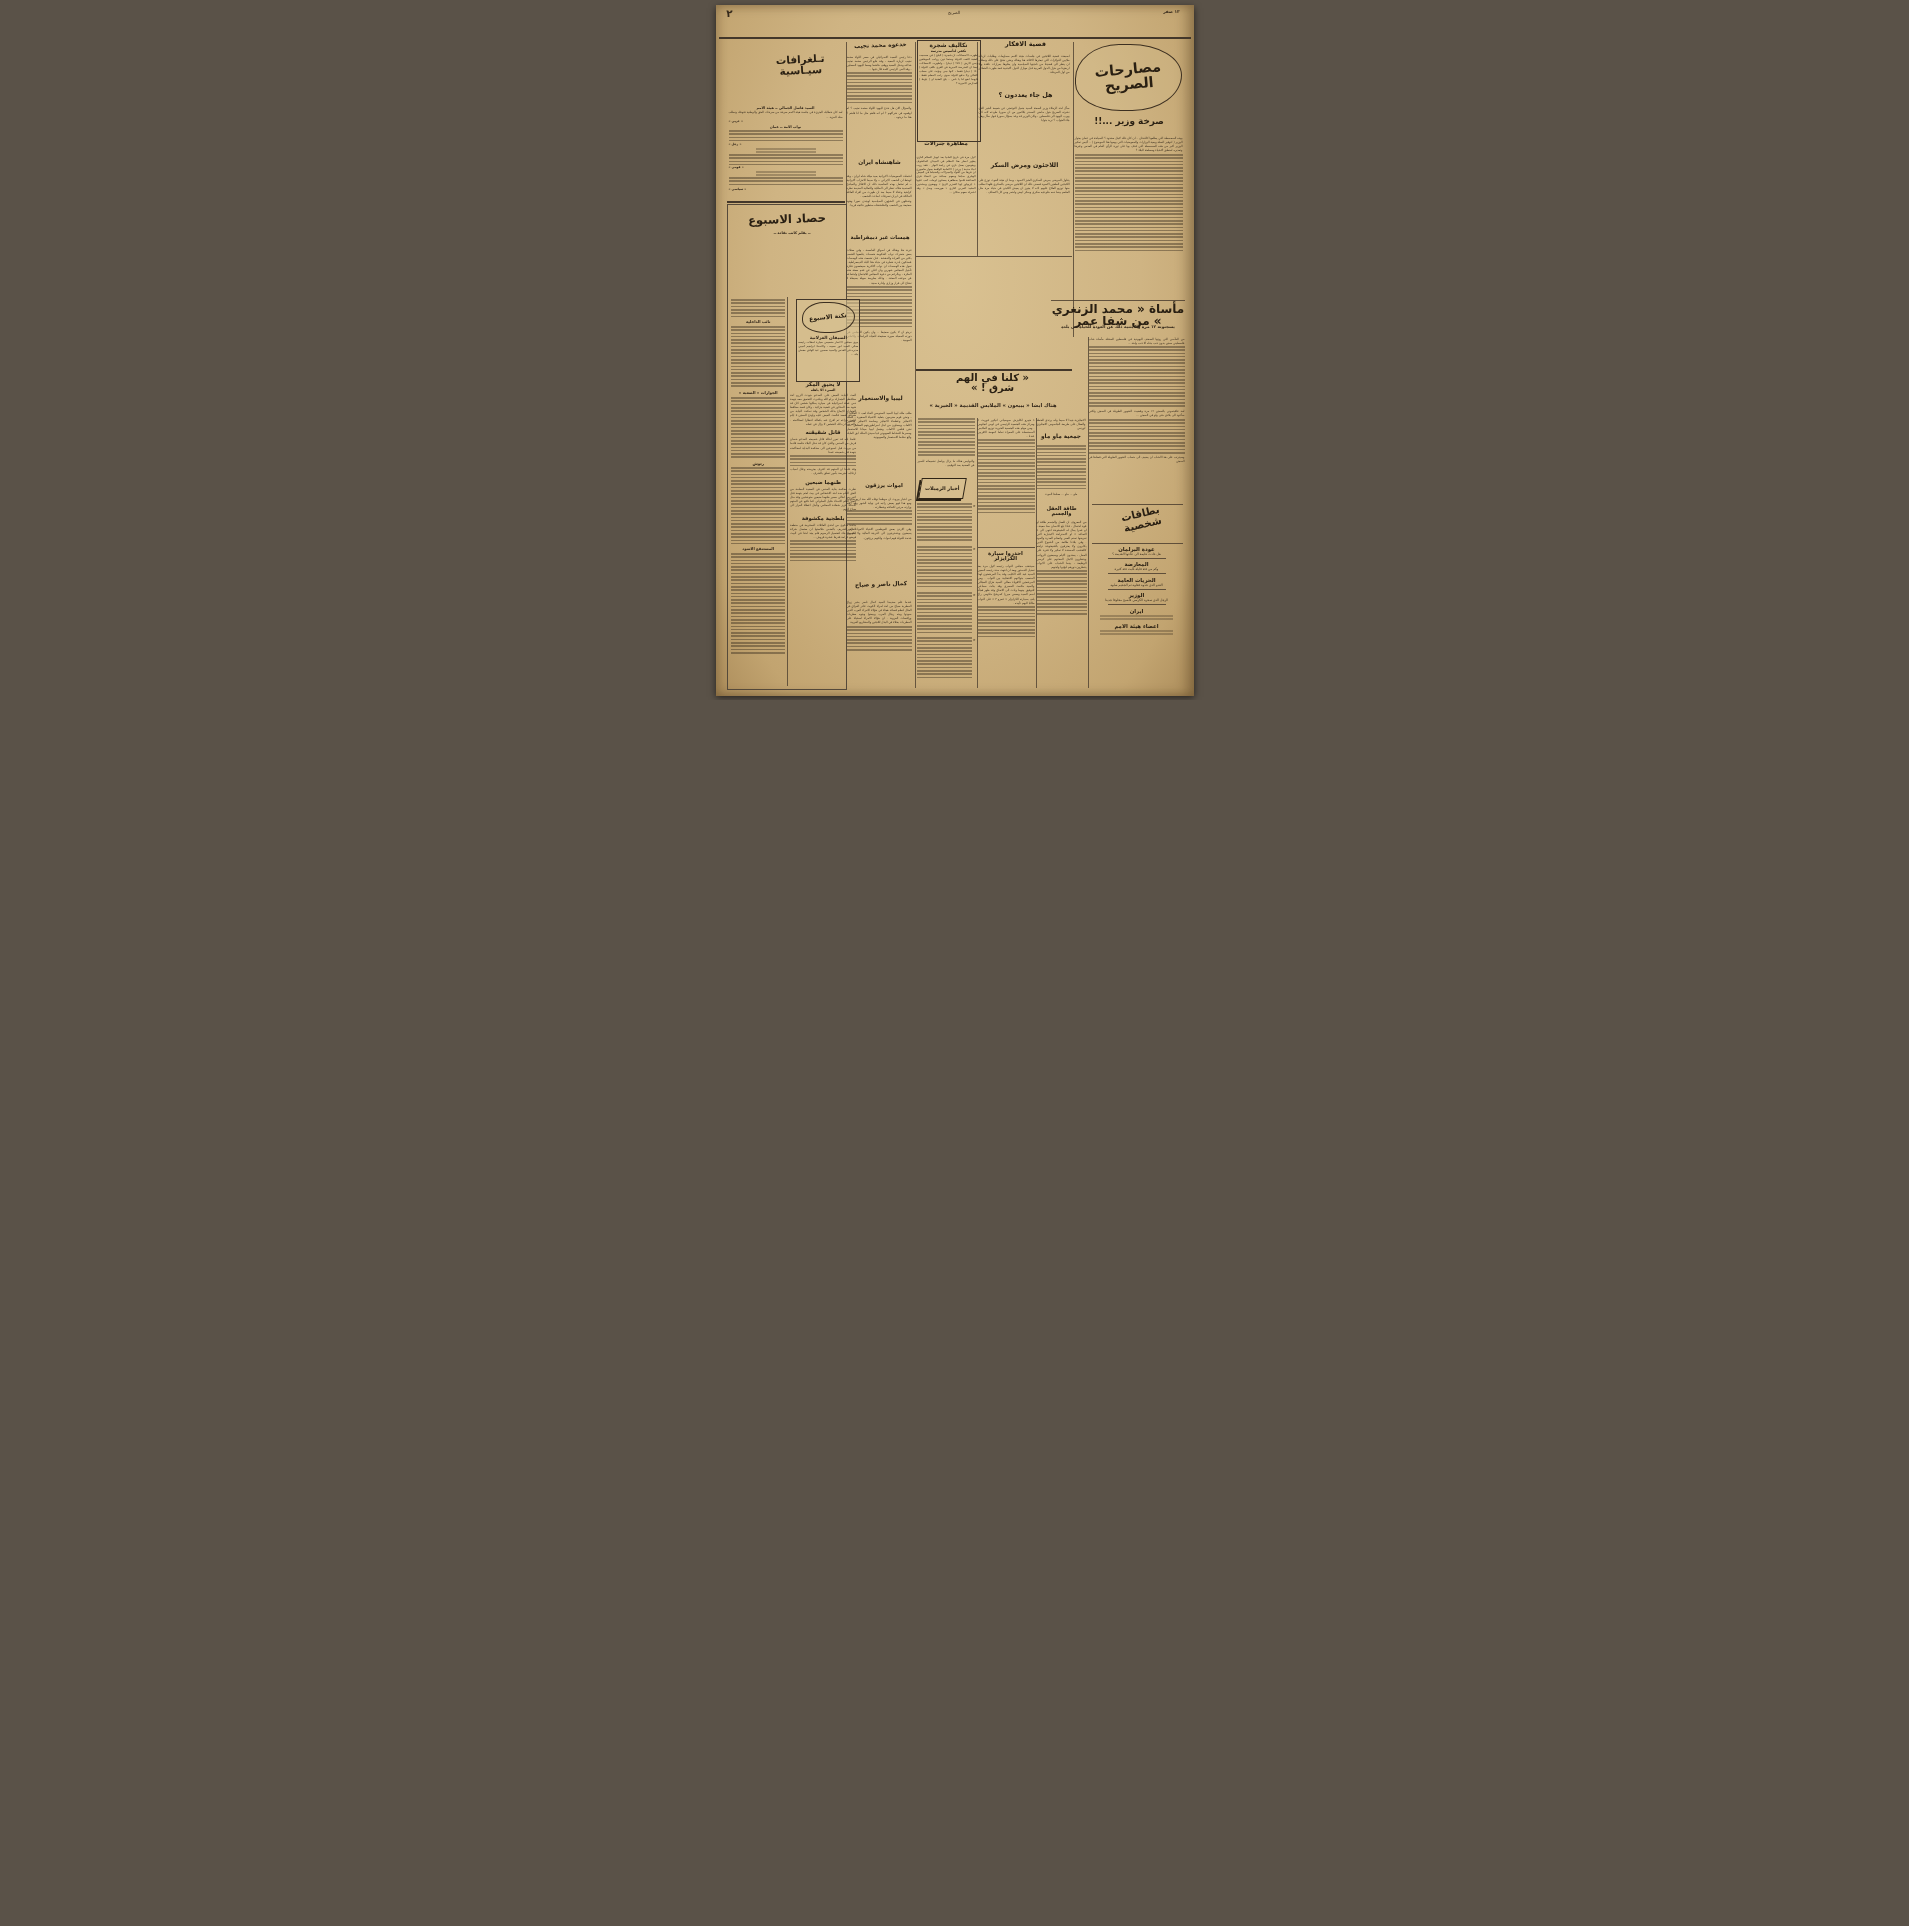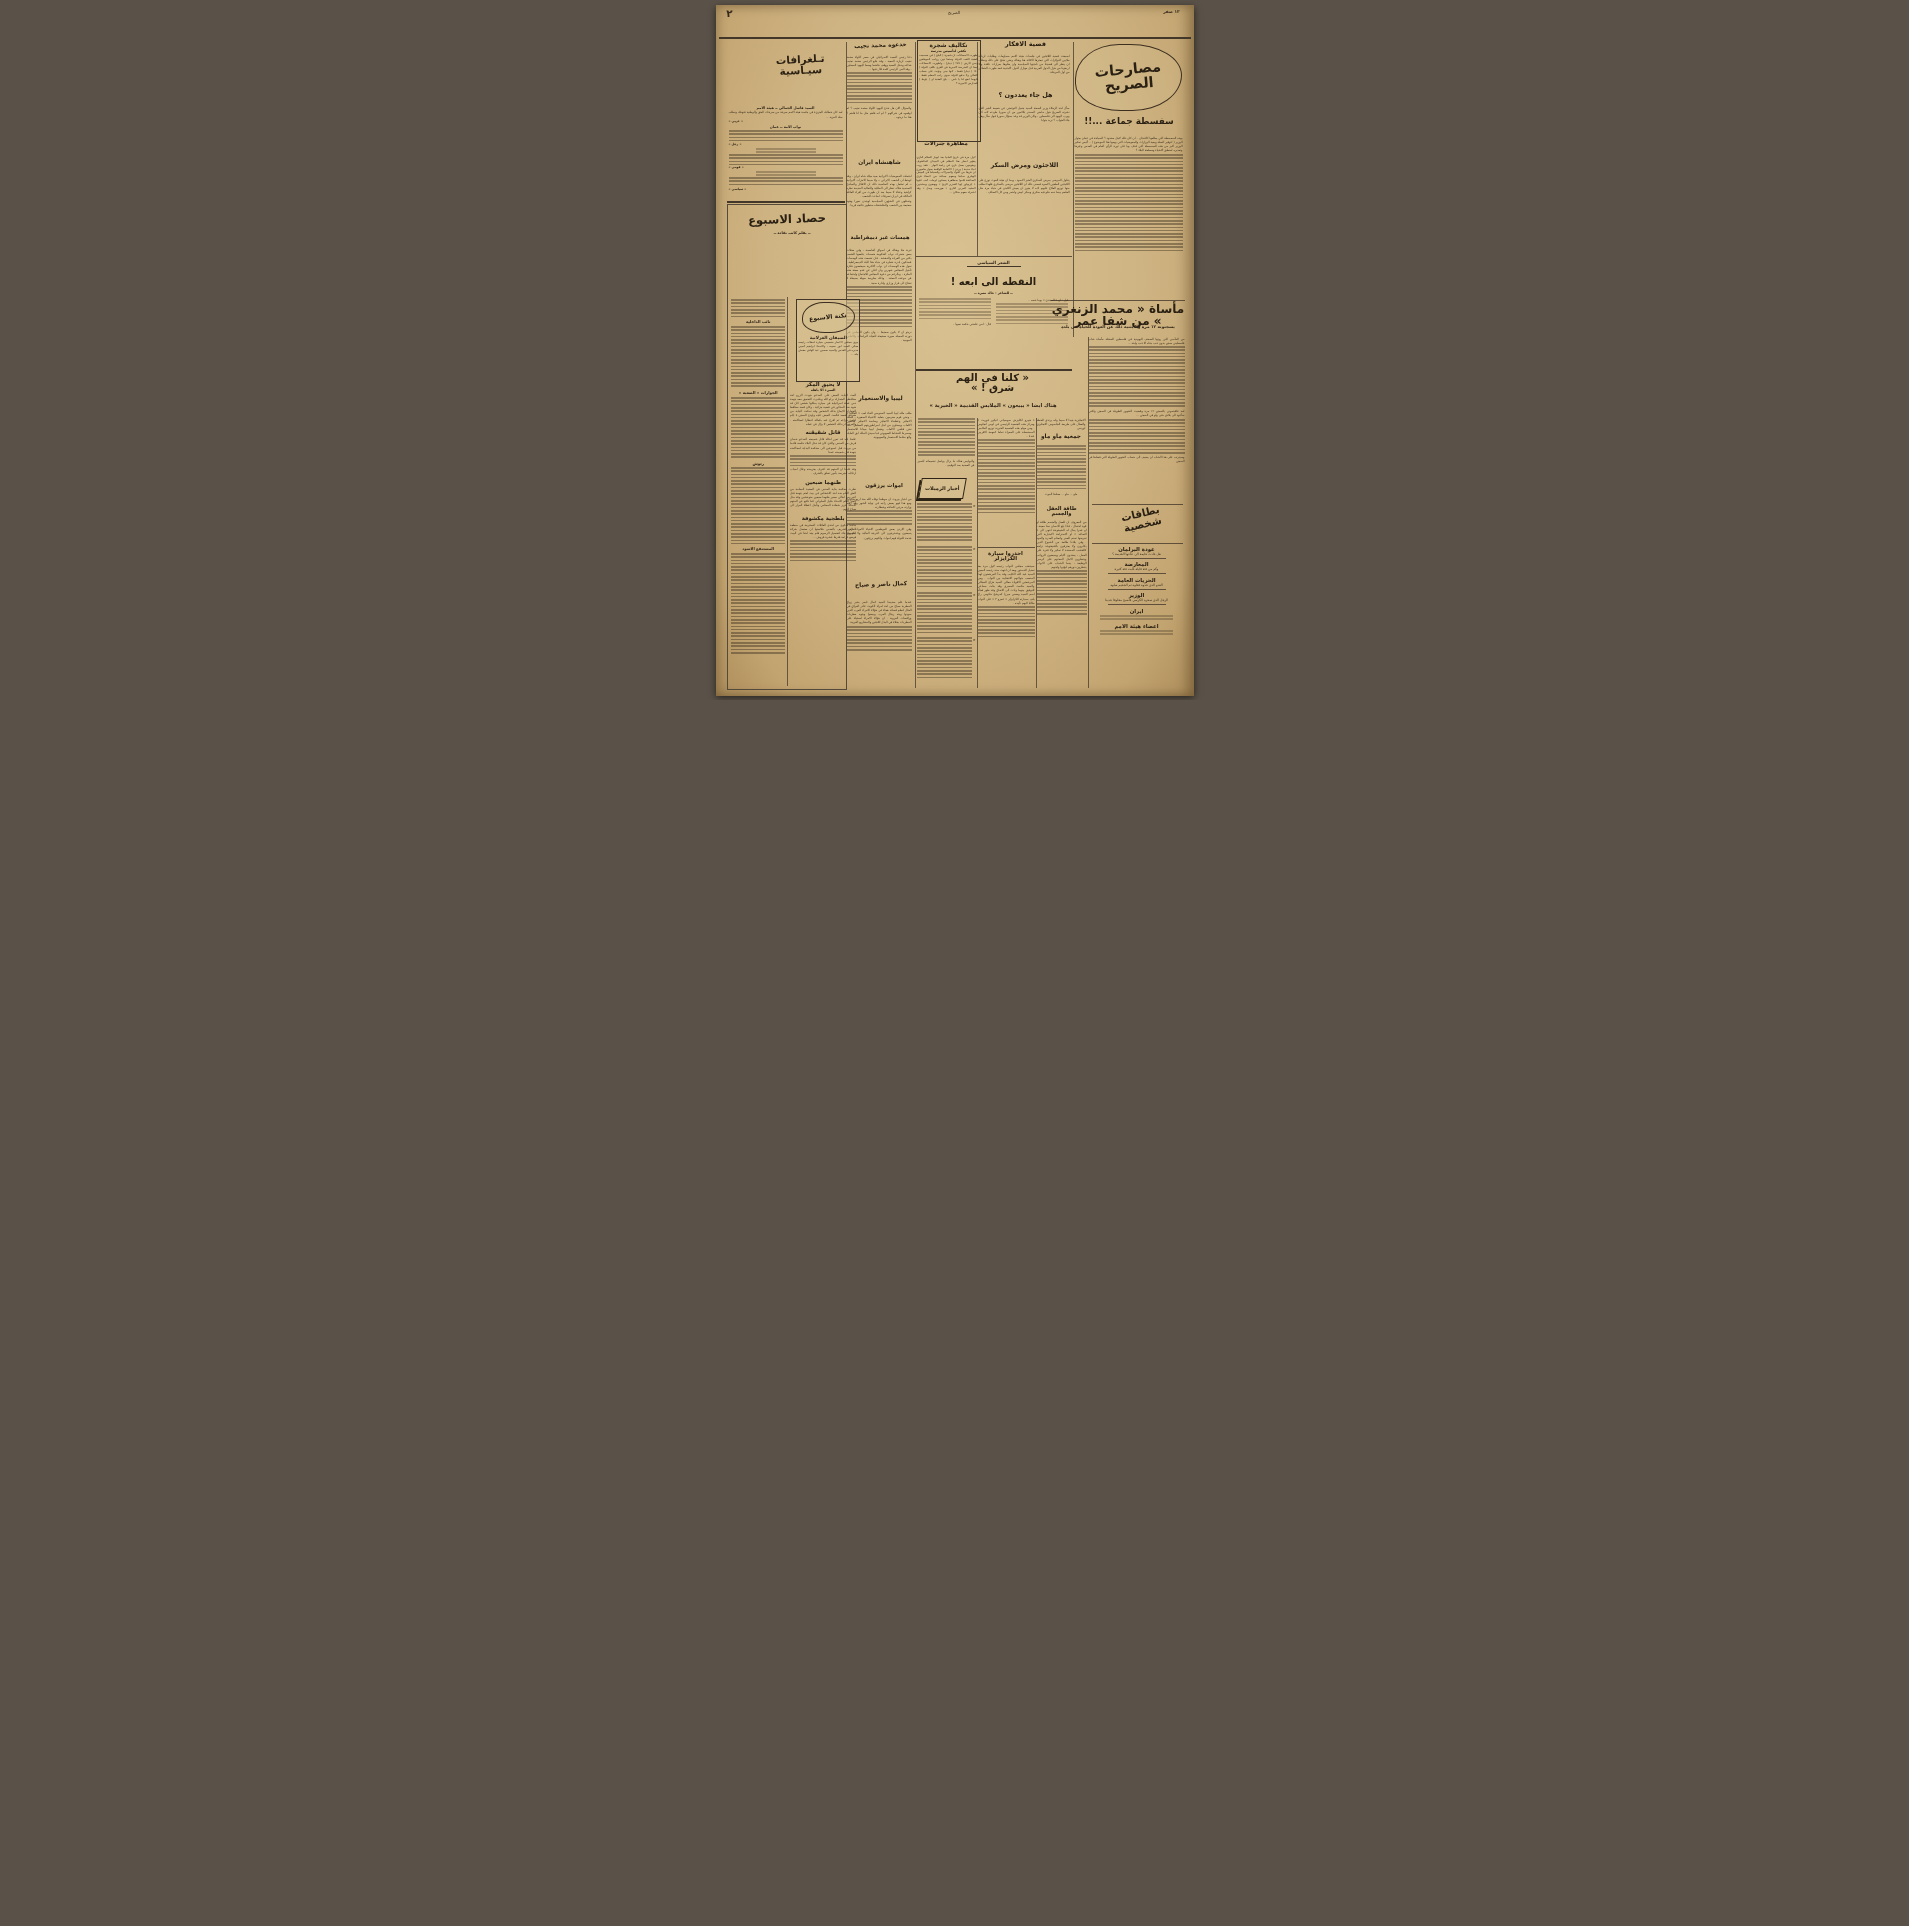--- a/index.html
+++ b/index.html
@@ -41,21 +41,21 @@
   <div class="abs vr" style="left:199px;top:37px;height:646px"></div>
   <div class="abs vr" style="left:261px;top:37px;height:214px"></div>
   <div class="abs vr" style="left:261px;top:413px;height:270px"></div>
   <div class="abs vr" style="left:320px;top:413px;height:270px"></div>
   <div class="abs vr" style="left:357px;top:37px;height:295px"></div>
   <div class="abs vr" style="left:372px;top:332px;height:351px"></div>
 
   <div class="abs cloud" style="right:11.6px;top:39px;width:105px;height:65px">
     <div class="hl" style="font-size:14.3px;transform:rotate(-5deg)">مصارحات الصريح</div>
   </div>
-  <div class="abs hl" style="left:362px;top:112px;width:103px;font-size:8.9px">سفسطة جماعة ...!!</div>
+  <div class="abs hl" style="left:362px;top:112px;width:103px;font-size:8.9px">صرخة وزير ...!!</div>
   <div class="abs" style="left:359px;top:131px;width:108px;height:162px">
     <div class="lead">بهذه السفسطة التي يطلقها كالدخان .. ان كان ذلك لاجل محدود ؟ السياحة في عمان بجوار الوزير ( لتوفير الصلة وبقية الوزارات والمفوضيات التي يهمها هذا الموضوع ) .. أليس تفكير الوزير اكبر من هذه السفسطة التي قذف بها على ثورة الرأي العام في القدس وغيرها وتقديره لمنطق الاشياء ومصلحة البلاد ؟</div>
     <div class="sim" style="height:99px;margin-top:1.5px"></div>
   </div>
 
   <div class="abs hr" style="left:335px;top:295px;width:134px"></div>
   <div class="abs hl" style="left:336px;top:298px;width:133px;font-size:12px">مأساة « محمد الزنغري » من شفا عمر</div>
   <div class="abs sub" style="left:341px;top:319px;width:123px;font-size:4.2px">يسجنونه ١٢ مرة ولا يثنيه ذلك عن العودة للحياة في بلده</div>
   <div class="abs" style="left:373px;top:332px;width:96px;height:165px">
     <div class="lead">من المآسي التي روتها الصحف اليهودية في فلسطين المحتلة مأساة شاب فلسطيني سجن بدون ذنب جناه الا ذنب واحد ...</div>
@@ -103,35 +103,20 @@
   </div>
 
   <div class="abs hl" style="left:266px;top:36px;width:88px;font-size:6.5px">قضية الافكار</div>
   <div class="abs bt" style="left:263px;top:49px;width:91px;height:35px">اصبحت قضية اللاجئين في جلسات هيئة الامم مساومات وطلبات لزيادة ملايين الدولارات التي تبعثرها الاغاثة هنا وهناك ونحن نحتج على ذلك ونطلب ان ينظر الى قضيتنا من ناحيتها السياسية وان يحلوها بقرارات نافذة والا اريحونا من هزل الدول العربية قبل مهازل الدول الاجنبية فقد ظهرت الحقائق من اول المرحلة .</div>
   <div class="abs hl" style="left:266px;top:87px;width:88px;font-size:6.5px">هل جاء يعددون ؟</div>
   <div class="abs bt" style="left:263px;top:101px;width:91px;height:53px">سأل احد الزملاء وزير الصحة السيد جميل التوتنجي عن حقيقة الخبر الذي نشرته الصريح حول ماضي المستر بلاكمور من ان سوريا طردته لانه كان يهرب اليهود الى فلسطين ، وكان الوزير قد وعد بسؤال سوريا فهل سأل وهل جاء الجواب ؟ نريد جوابا</div>
   <div class="abs hl" style="left:263px;top:157px;width:92px;font-size:6.2px">اللاجئون ومرض السكر</div>
   <div class="abs bt" style="left:263px;top:173px;width:91px;height:76px">يتناول المرضى بمرض السكري الخبز الاسود ، وبما ان هيئة الغوث توزع على اللاجئين الطحين الاسود فمعنى ذلك ان اللاجئين مرضى بالسكري فلهذا نطلب منها توزيع العلاج عليهم لانه لا يجوز ان يعيش اللاجئ في حياة مرة مثل العلقم بينما دمه حلو فيه سكري وسكر ابيض واحمر ومن كل الاصناف .</div>
 
   <div class="abs hr" style="left:200px;top:251px;width:156px"></div>
-  <div class="abs" style="left:200px;top:253px;width:156px;height:111px">
-    <div class="sub" style="width:54px;margin:2.3px auto 0;font-size:4.2px;border-bottom:0.8px solid #43372a;padding-bottom:0.8px">الشعر السياسي</div>
-    <div class="hl" style="font-size:10px;margin-top:10px">النقطه الى ابعه !</div>
-    <div class="sub" style="font-size:3.3px;margin-top:3.9px">ــ للشاعر : خالد نصره ــ</div>
-    <div style="display:flex;gap:5.4px;padding:3.1px 3.1px 0">
-      <div style="flex:1">
-        <div class="bt" style="font-size:2.9px">قيل : ان « المجدي » يوما شفه ..</div>
-        <div class="sim lite" style="height:22.3px;margin-top:1.2px"></div>
-      </div>
-      <div style="flex:1">
-        <div class="sim lite" style="height:22.3px"></div>
-        <div class="bt" style="font-size:2.9px;margin-top:1.2px">قال : امي علمتني حكمة نصها ..</div>
-      </div>
-    </div>
-  </div>
 
   <div class="abs hrd" style="left:200px;top:364px;width:156px"></div>
   <div class="abs hl" style="left:227px;top:368px;width:100px;font-size:10px">« كلنا في الهم شرق ! »</div>
   <div class="abs sub" style="left:201px;top:397px;width:153px;font-size:5.2px">هناك ايضا « يبيعون » الملابس القديمة « الخيرية »</div>
 
   <div class="abs" style="left:202px;top:413px;width:57px">
     <div class="sim" style="height:40px"></div>
     <div class="bt" style="margin-top:1.2px">والبوليس هناك ما يزال يواصل تحقيقاته للسير في القضية بعد التوقيف .</div>
   </div>
 

